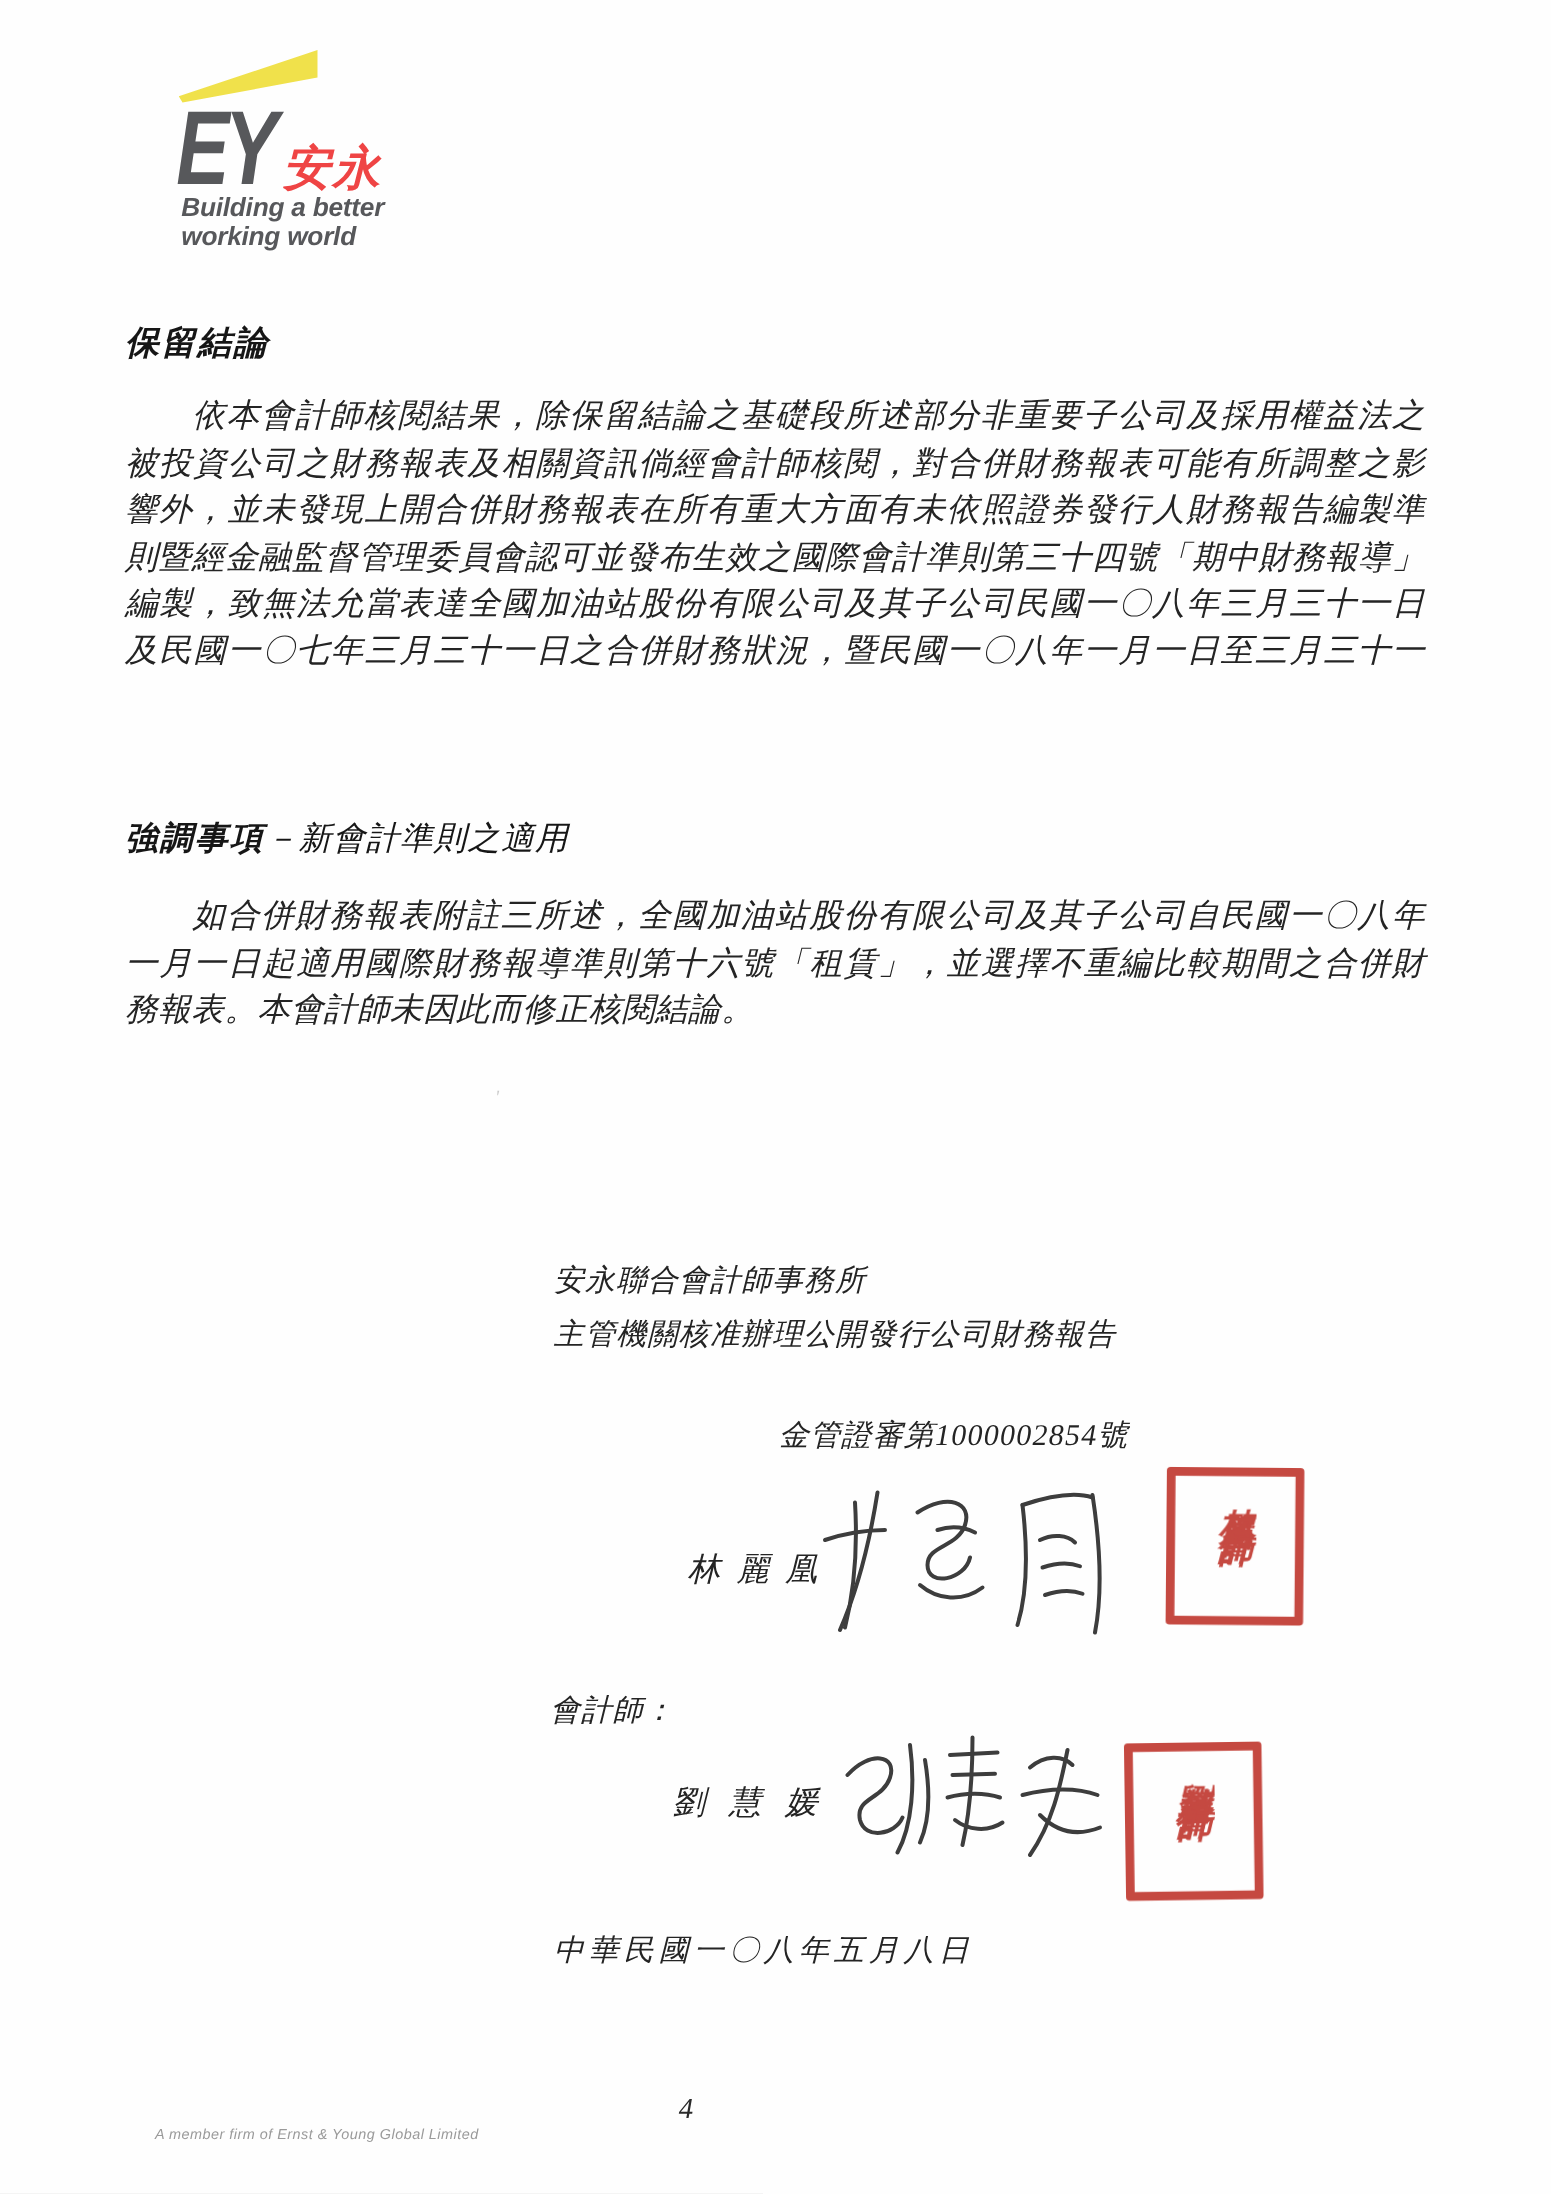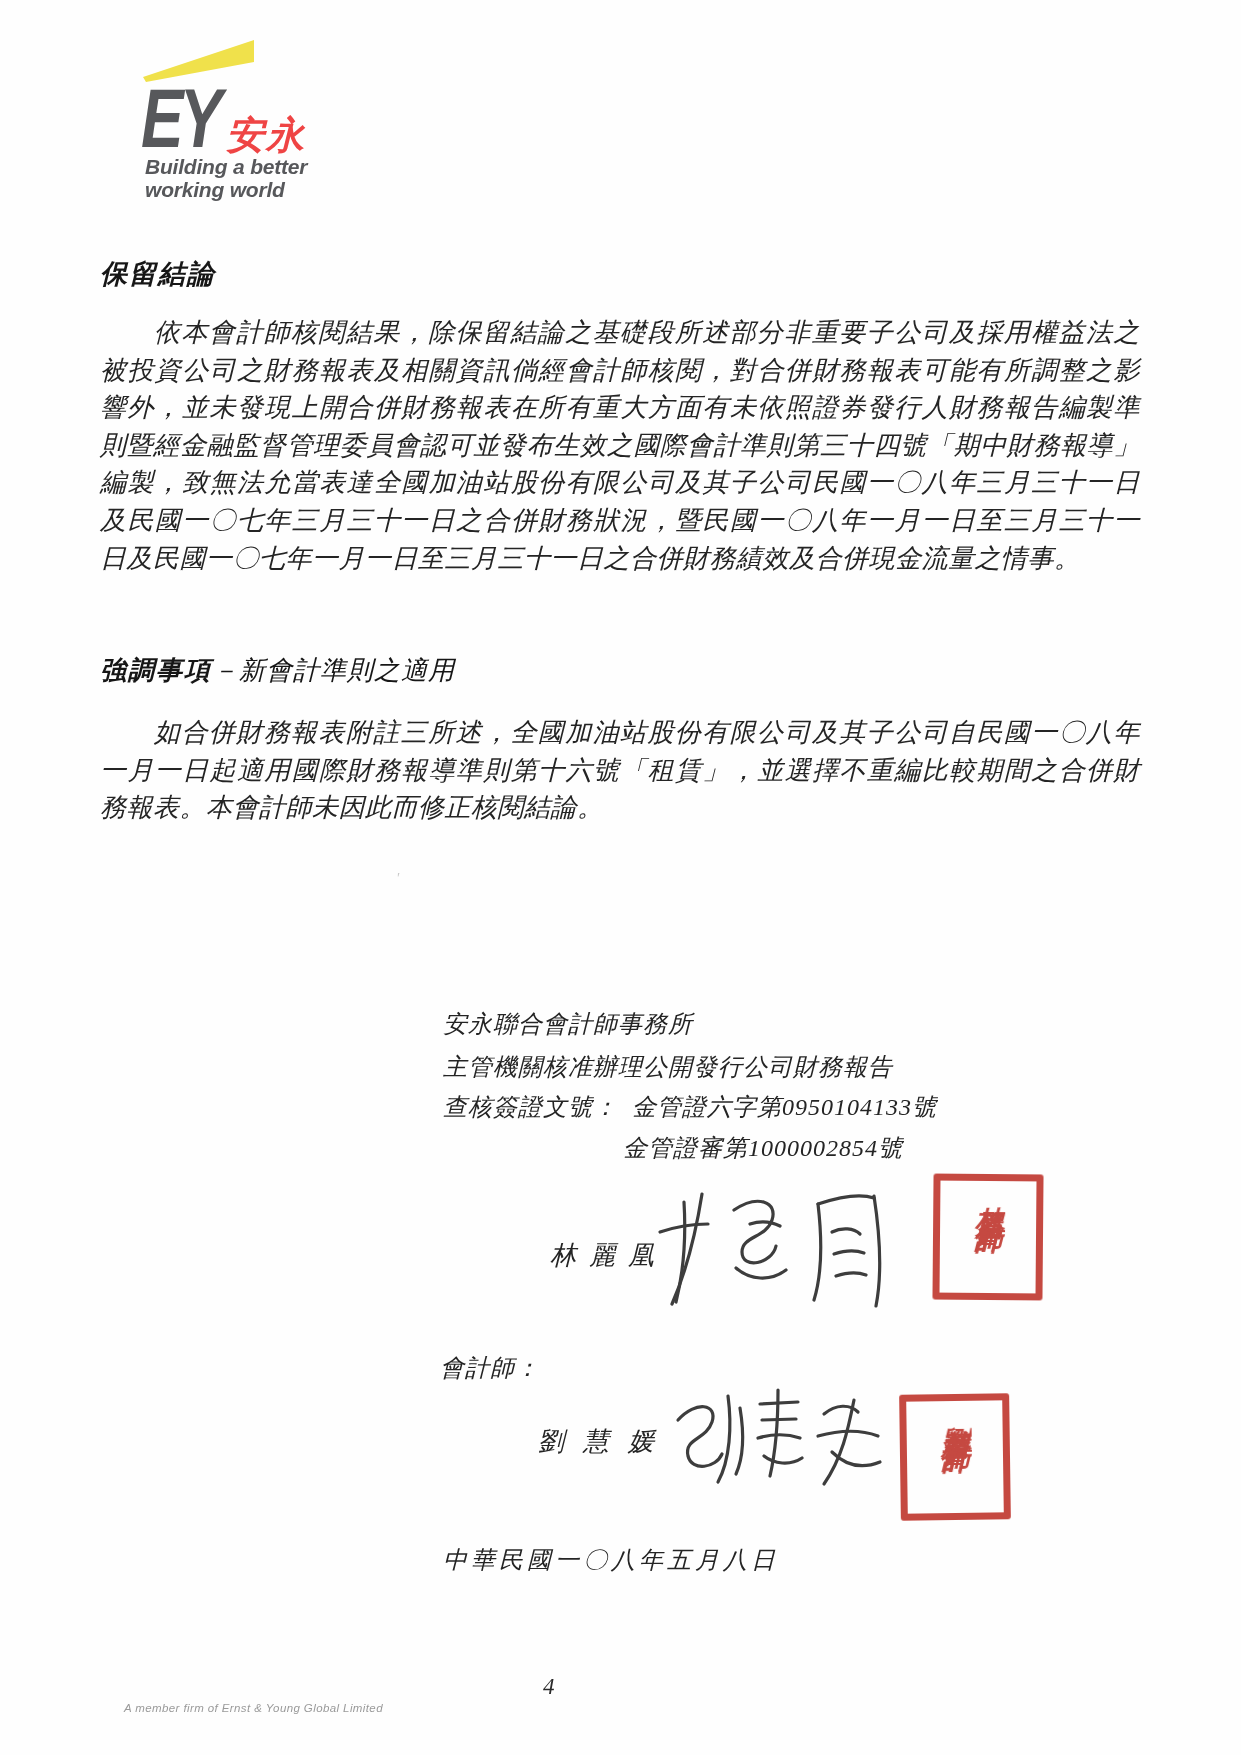--- a/index.html
+++ b/index.html
@@ -118,39 +118,35 @@
   </div>
 
   <div class="h1">保留結論</div>
   <div class="para para1">
     <div class="line indent">依本會計師核閱結果，除保留結論之基礎段所述部分非重要子公司及採用權益法之</div>
     <div class="line">被投資公司之財務報表及相關資訊倘經會計師核閱，對合併財務報表可能有所調整之影</div>
     <div class="line">響外，並未發現上開合併財務報表在所有重大方面有未依照證券發行人財務報告編製準</div>
     <div class="line">則暨經金融監督管理委員會認可並發布生效之國際會計準則第三十四號「期中財務報導」</div>
     <div class="line">編製，致無法允當表達全國加油站股份有限公司及其子公司民國一〇八年三月三十一日</div>
     <div class="line">及民國一〇七年三月三十一日之合併財務狀況，暨民國一〇八年一月一日至三月三十一</div>
-    <div class="line last">日及民國一〇七年一月一日至三月三十一日之合併財務績效及合併現金流量之情事。</div>
   </div>
 
   <div class="h2">
     <span class="bold">強調事項</span><span>－新會計準則之適用</span>
   </div>
   <div class="para para2">
     <div class="line indent">如合併財務報表附註三所述，全國加油站股份有限公司及其子公司自民國一〇八年</div>
     <div class="line">一月一日起適用國際財務報導準則第十六號「租賃」，並選擇不重編比較期間之合併財</div>
     <div class="line last">務報表。本會計師未因此而修正核閱結論。</div>
   </div>
 
   <div class="artifact">'</div>
 
   <div class="so so-firm">安永聯合會計師事務所</div>
   <div class="so so-approval">主管機關核准辦理公開發行公司財務報告</div>
-  <div class="so so-doc1">
-    <span>查核簽證文號：</span><span class="val">金管證六字第0950104133號</span>
-  </div>
   <div class="so so-doc2">金管證審第1000002854號</div>
 
   <div class="printed-name pn1">林麗凰</div>
   <svg class="sig sig1" width="250" height="135" viewBox="0 0 250 135">
     <path d="M34,22 C36,55 34,90 26,122"></path>
     <path d="M10,52 C28,46 46,44 58,44"></path>
     <path d="M52,14 C46,52 36,92 22,124"></path>
     <path d="M84,30 C108,14 128,22 122,40 C116,58 92,56 92,72 C92,90 122,84 126,66"></path>
     <path d="M86,88 C100,100 120,102 136,90"></path>
     <path d="M100,44 C112,40 122,42 130,46"></path>

